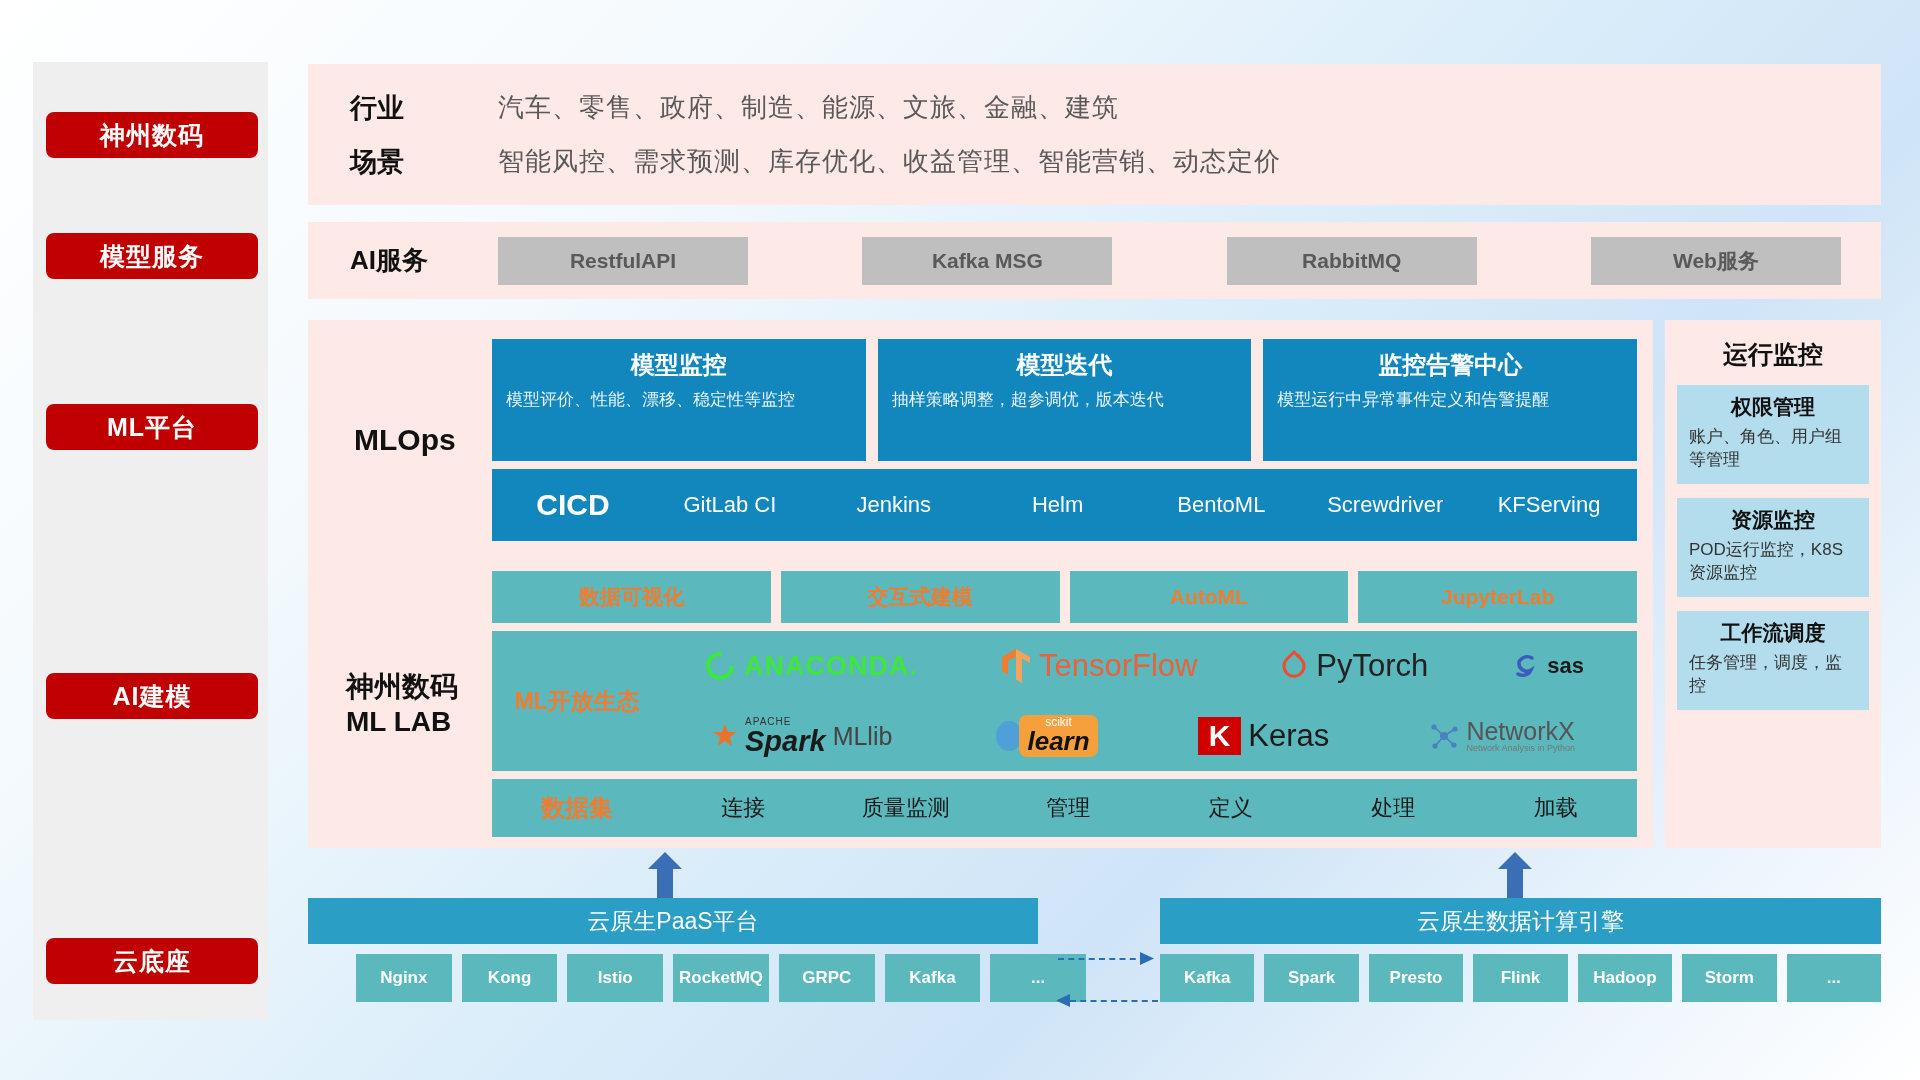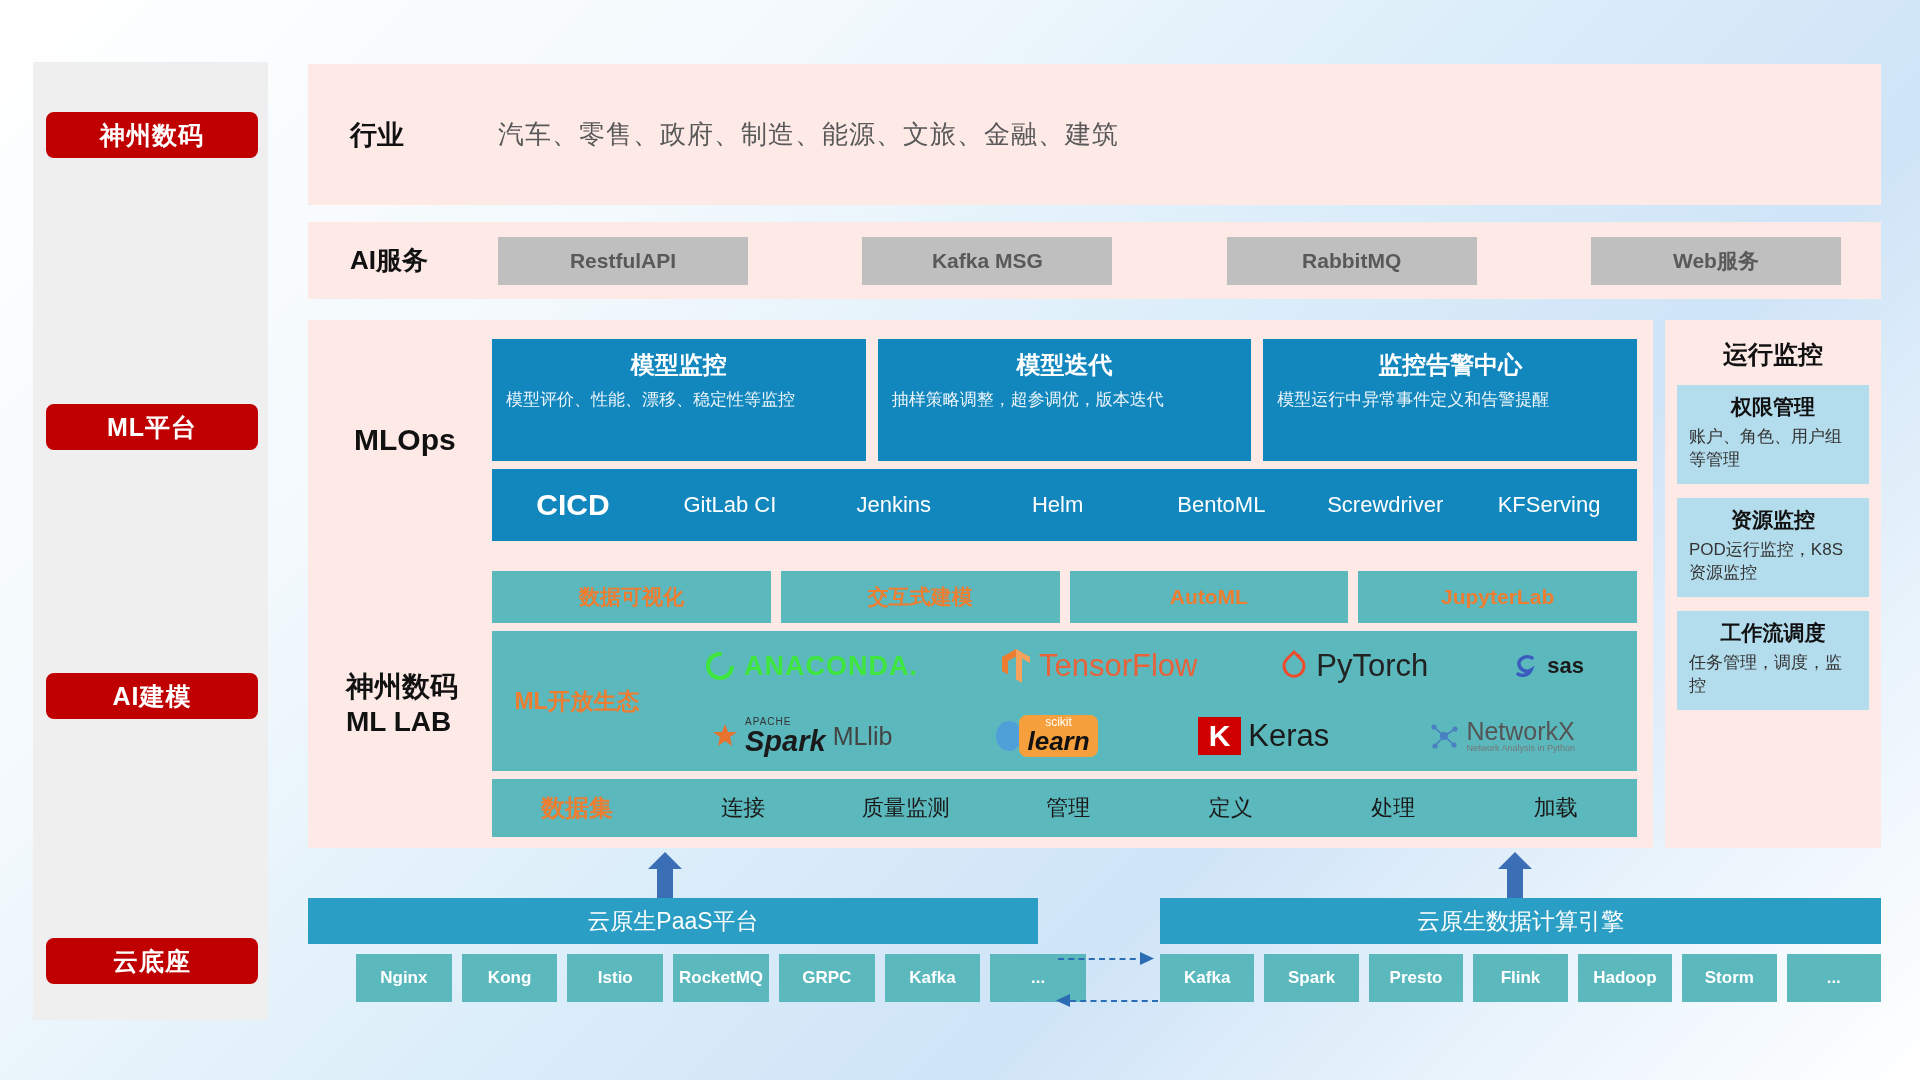--- a/index.html
+++ b/index.html
@@ -125,35 +125,42 @@
 </style>
 </head>
 <body>
 
 <div class="canvas">
 
   <div class="left-rail"></div>
   <div class="stage-pill p1">
       <span>神州数码</span>
     </div>
+  <div class="stage-pill p2">
+      <span>模型服务</span>
+    </div>
   <div class="stage-pill p3">
       <span>ML平台</span>
     </div>
   <div class="stage-pill p4">
       <span>AI建模</span>
     </div>
   <div class="stage-pill p5">
       <span>云底座</span>
     </div>
 
   <div class="band band-apps">
     <div class="apps-inner">
       <div class="apps-line">
         <div class="apps-key">行业</div>
         <div class="apps-val">汽车、零售、政府、制造、能源、文旅、金融、建筑</div>
+      </div>
+      <div class="apps-line">
+        <div class="apps-key">场景</div>
+        <div class="apps-val">智能风控、需求预测、库存优化、收益管理、智能营销、动态定价</div>
       </div>
     </div>
   </div>
 
   <div class="band band-svc">
     <div class="svc-inner">
       <div class="svc-key">AI服务</div>
       <div class="svc-chips">
         <div class="svc-chip">RestfulAPI</div>
         <div class="svc-chip">Kafka MSG</div>

